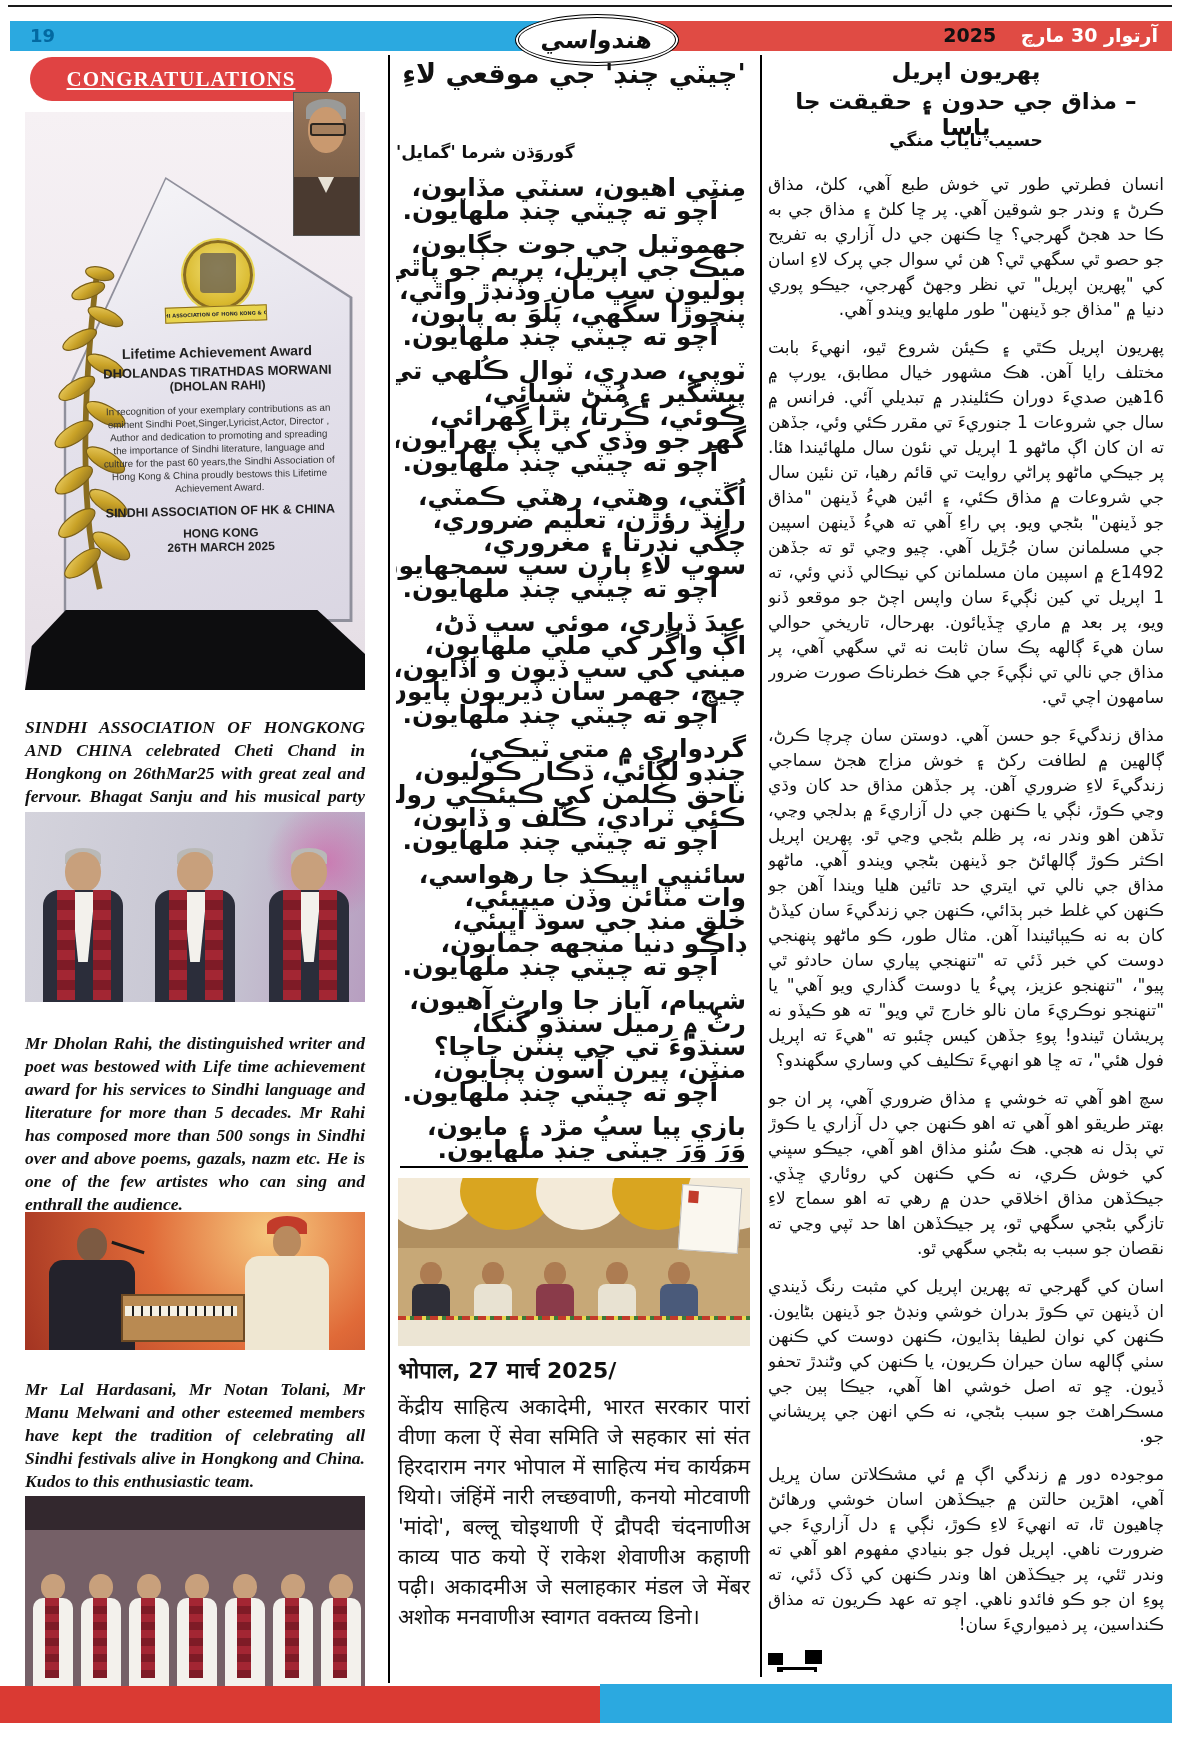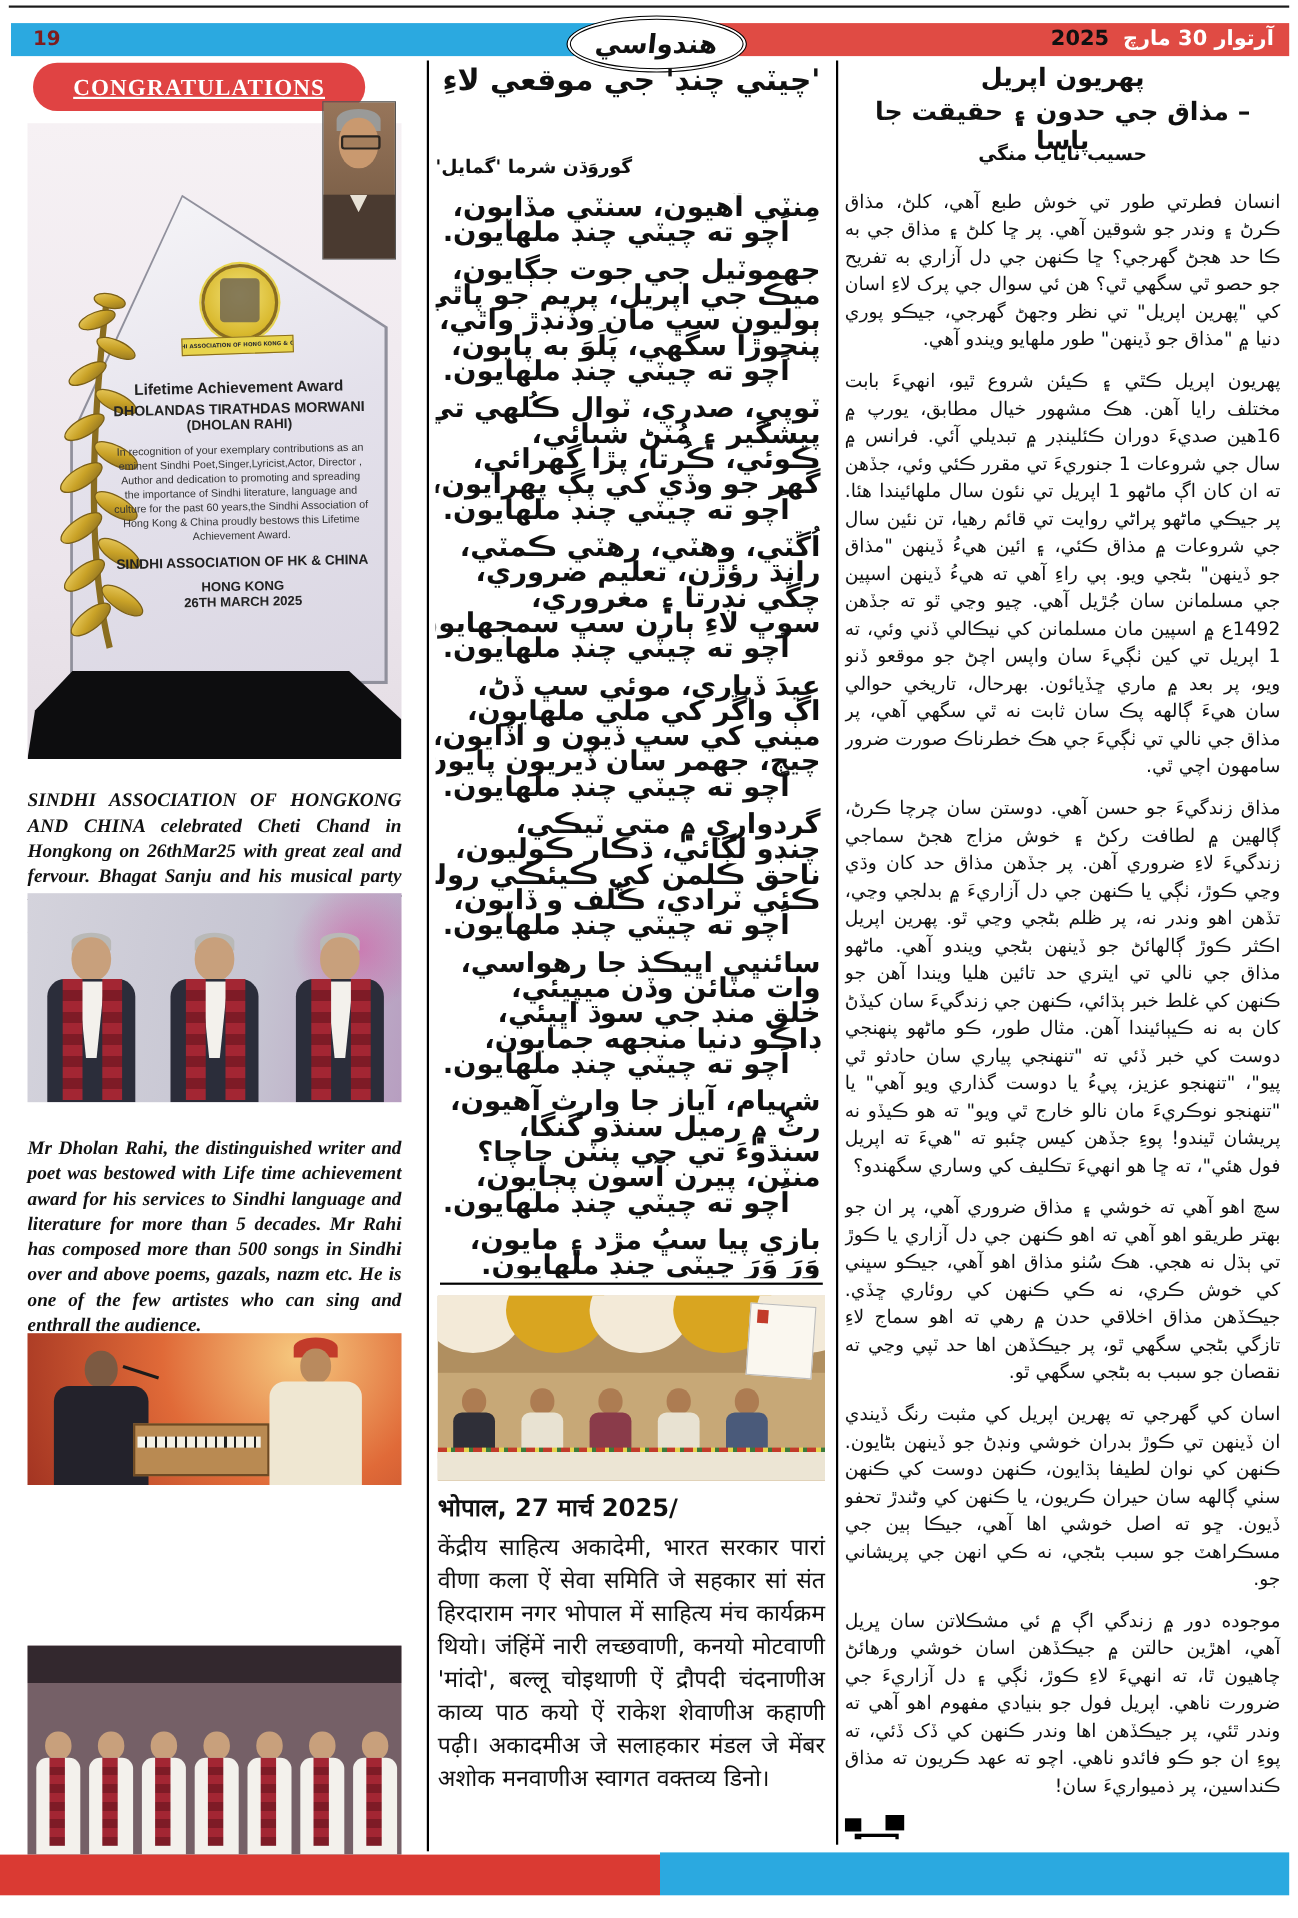--- a/index.html
+++ b/index.html
@@ -4,23 +4,23 @@
 <style>
   html,body{margin:0;padding:0;background:#fff;}
   .page{position:relative;width:1180px;height:1744px;background:#fff;overflow:hidden;
         font-family:"DejaVu Sans",sans-serif;color:#111;}
 
   
   .top-rule{position:absolute;top:5px;left:8px;width:1164px;height:2px;background:#1a1a1a;}
   .header-bar{position:absolute;top:21px;left:10px;width:1162px;height:30px;}
   .hb-blue{position:absolute;left:0;top:0;width:635px;height:30px;background:#2ba9e0;}
   .hb-red{position:absolute;left:635px;top:0;width:527px;height:30px;background:#e04b44;}
-  .page-num{position:absolute;left:20px;top:4px;color:#7f1d1d;font-weight:bold;font-size:18px;}
+  .page-num{position:absolute;left:20px;top:4px;color:#0369a1;font-weight:bold;font-size:18px;}
   .issue-date{position:absolute;right:14px;top:3px;color:#fff;font-weight:bold;font-size:19px;direction:rtl;}
-  .issue-date .yr{color:#111;margin-right:6px;}
+  .issue-date .yr{color:#111;margin-right:18px;}
   .oval{position:absolute;left:505px;top:-7px;width:156px;height:44px;background:#fff;
         border:4px double #000;border-radius:50%;display:flex;align-items:center;justify-content:center;}
   .oval span{font-weight:bold;font-size:24px;transform:skewX(-6deg);}
 
   .vsep{position:absolute;width:2px;background:#000;}
   .vsep1{left:388px;top:55px;height:1628px;}
   .vsep2{left:760px;top:55px;height:1622px;}
 
   
   .footer-red{position:absolute;left:0;top:1686px;width:600px;height:37px;background:#da3a33;}
@@ -279,20 +279,21 @@
     <span class="fig1h"></span>
       <span class="fig1b"></span>
       <span class="mic"></span>
     <span class="harm"></span>
       <span class="keys"></span>
     <span class="turb"></span>
       <span class="fig2h"></span>
       <span class="fig2b"></span>
   </div>
 
+  <p class="eng p3">Mr Lal Hardasani, Mr Notan Tolani, Mr Manu Melwani and other esteemed members have kept the tradition of celebrating all Sindhi festivals alive in Hongkong and China. Kudos to this enthusiastic team.</p>
 
   <div class="photoD">
     <div class="dark"></div>
     <div class="gman" style="left:6px;">
         <span class="h"></span>
         <span class="b"></span>
         <span class="s"></span>
       </div>
     <div class="gman" style="left:54px;">
         <span class="h"></span>

